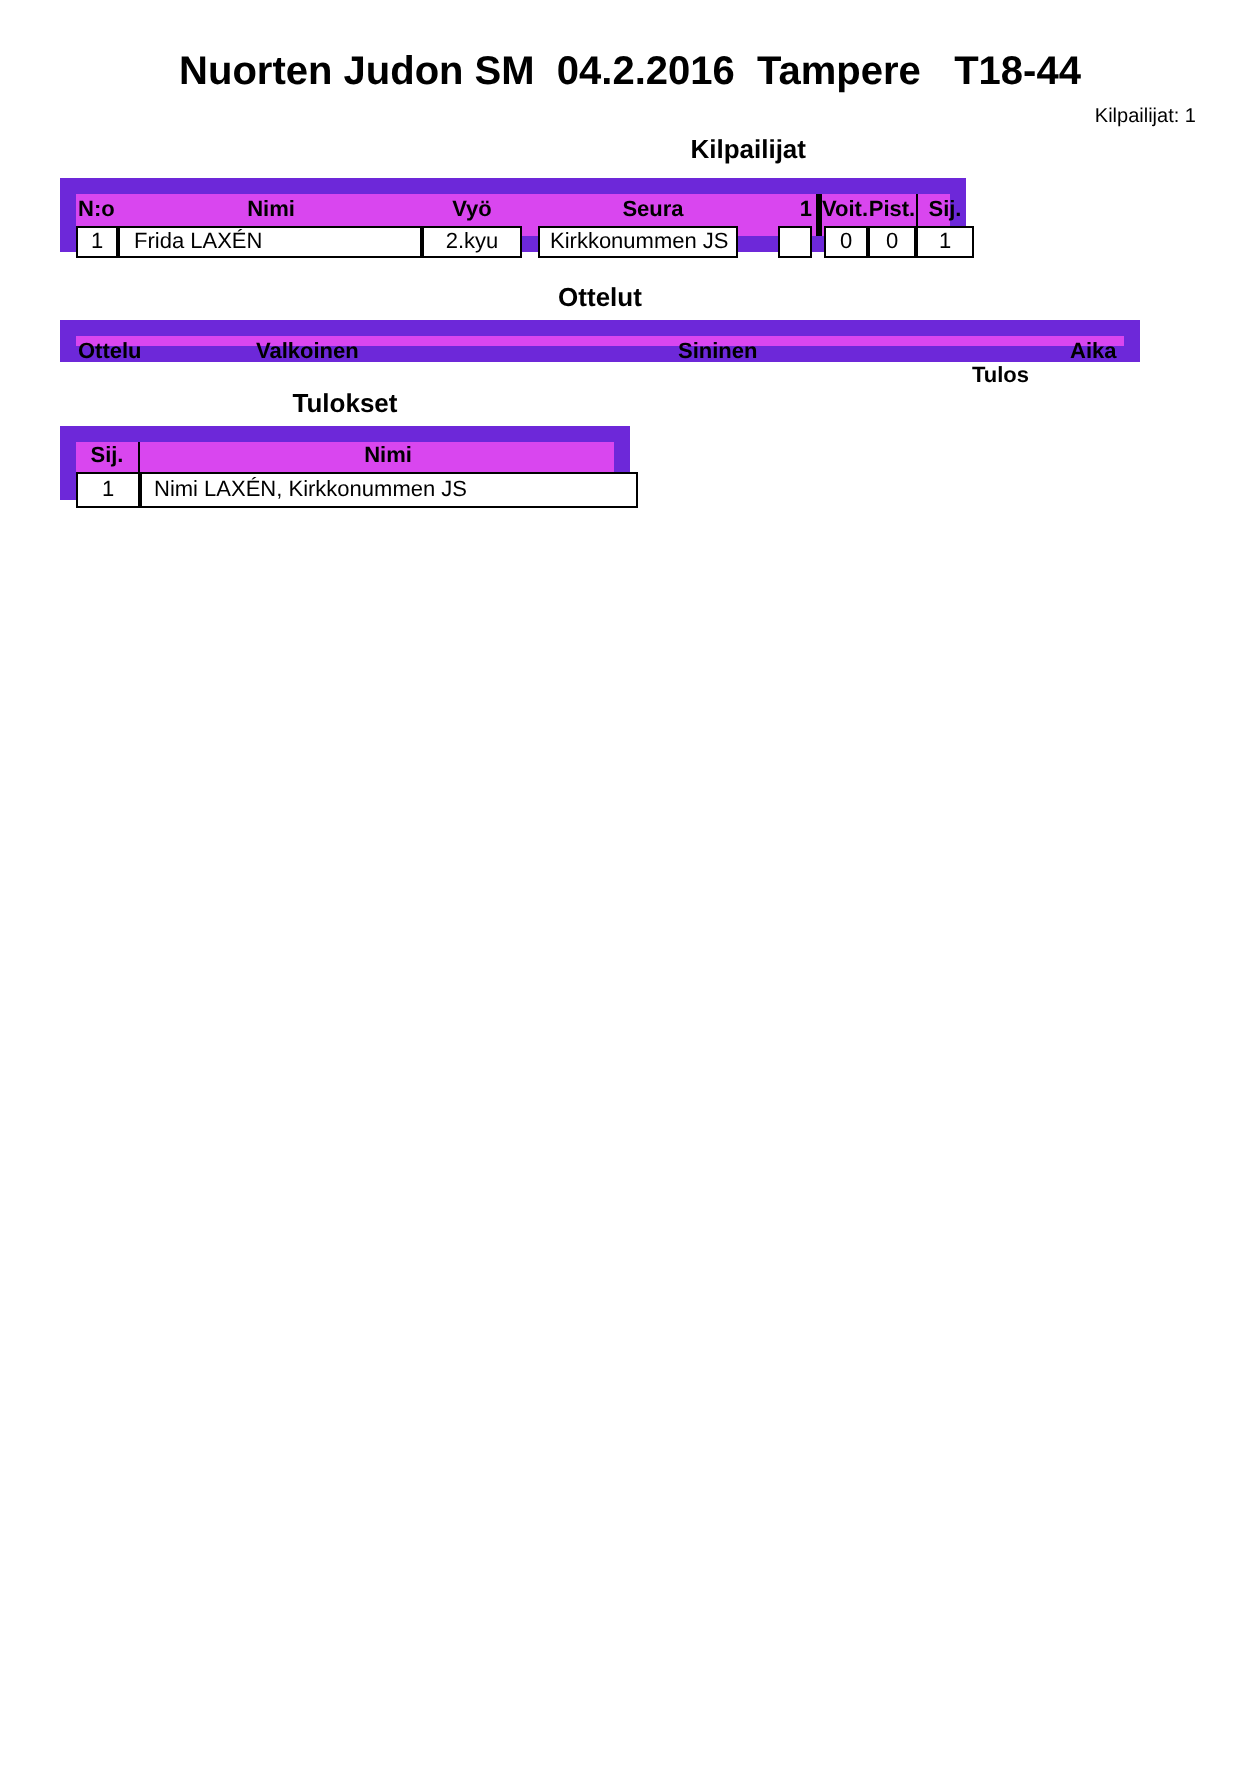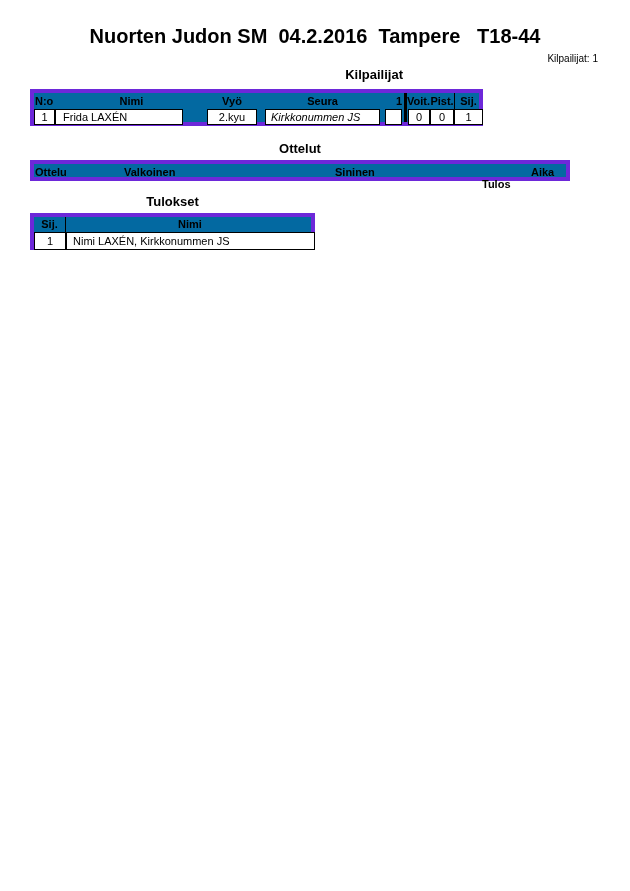--- a/index.html
+++ b/index.html
@@ -32,22 +32,22 @@
     font-weight: bold;
     text-align: center;
     white-space: pre;
   }
   .h-competitors { top: 67px; left: 30px; width: 373px; text-align: right; }
   .h-matches    { top: 141px; left: 30px; width: 540px; }
   .h-results    { top: 194px; left: 30px; width: 285px; }
 
   .tbl {
     position: absolute;
-    border: 4px solid #6d28d9;
-    background: #0369a1;
+    border: 8px solid #6d28d9;
+    background: #d946ef;
   }
   .t1 { left: 30px; top: 89px;  width: 453px; height: 37px; }
   .t2 { left: 30px; top: 160px; width: 540px; height: 21px; }
   .t3 { left: 30px; top: 213px; width: 285px; height: 37px; }
 
   .hlabel {
     position: absolute;
     top: 0;
     height: 16px;
     line-height: 16px;
@@ -91,23 +91,23 @@
   .t1-h-belt  { left: 173px; width: 50px; }
   .t1-h-club  { left: 231px; width: 115px; }
   .t1-h-round { left: 330px; width: 38px; }
   .t1-h-wins  { left: 373px; width: 23px; }
   .t1-h-pts   { left: 396px; width: 24px; }
   .t1-h-place { left: 421px; width: 27px; }
   .t1-hl-pist-sij { left: 420px; top: 0; height: 16px; }
 
   
   .t1-c-no    { left: 0;     width: 21px; }
-  .t1-c-name  { left: 21px;  width: 128px; padding-left: 7px; }
+  .t1-c-name  { left: 21px;  width: 152px; padding-left: 7px; }
   .t1-c-belt  { left: 173px; width: 50px; }
-  .t1-c-club  { left: 231px; width: 115px; padding-left: 5px; font-style: italic; }
+  .t1-c-club  { left: 231px; width: 100px; padding-left: 5px; }
   .t1-c-round { left: 351px; width: 17px; }
   .t1-c-wins  { left: 374px; width: 22px; }
   .t1-c-pts   { left: 396px; width: 24px; }
   .t1-c-place { left: 420px; width: 29px; }
 
   
   .t2-h-match { left: 1px; }
   .t2-h-white { left: 90px; }
   .t2-h-blue  { left: 301px; }
   .t2-h-result{ left: 448px; margin-top: 12px; }

